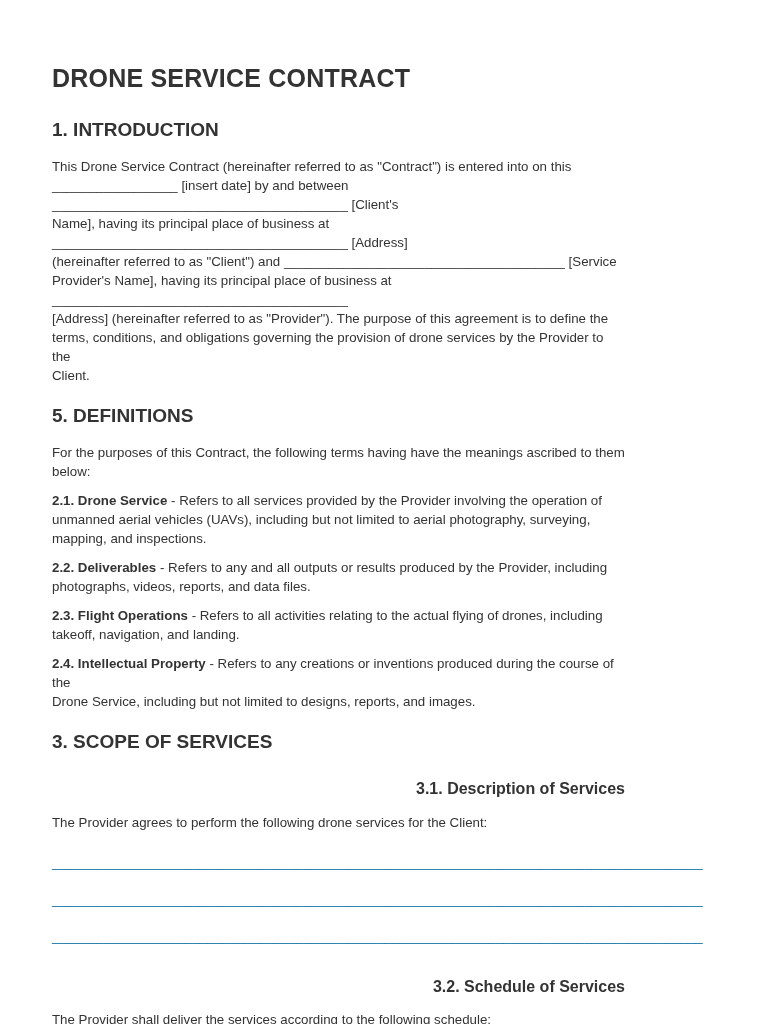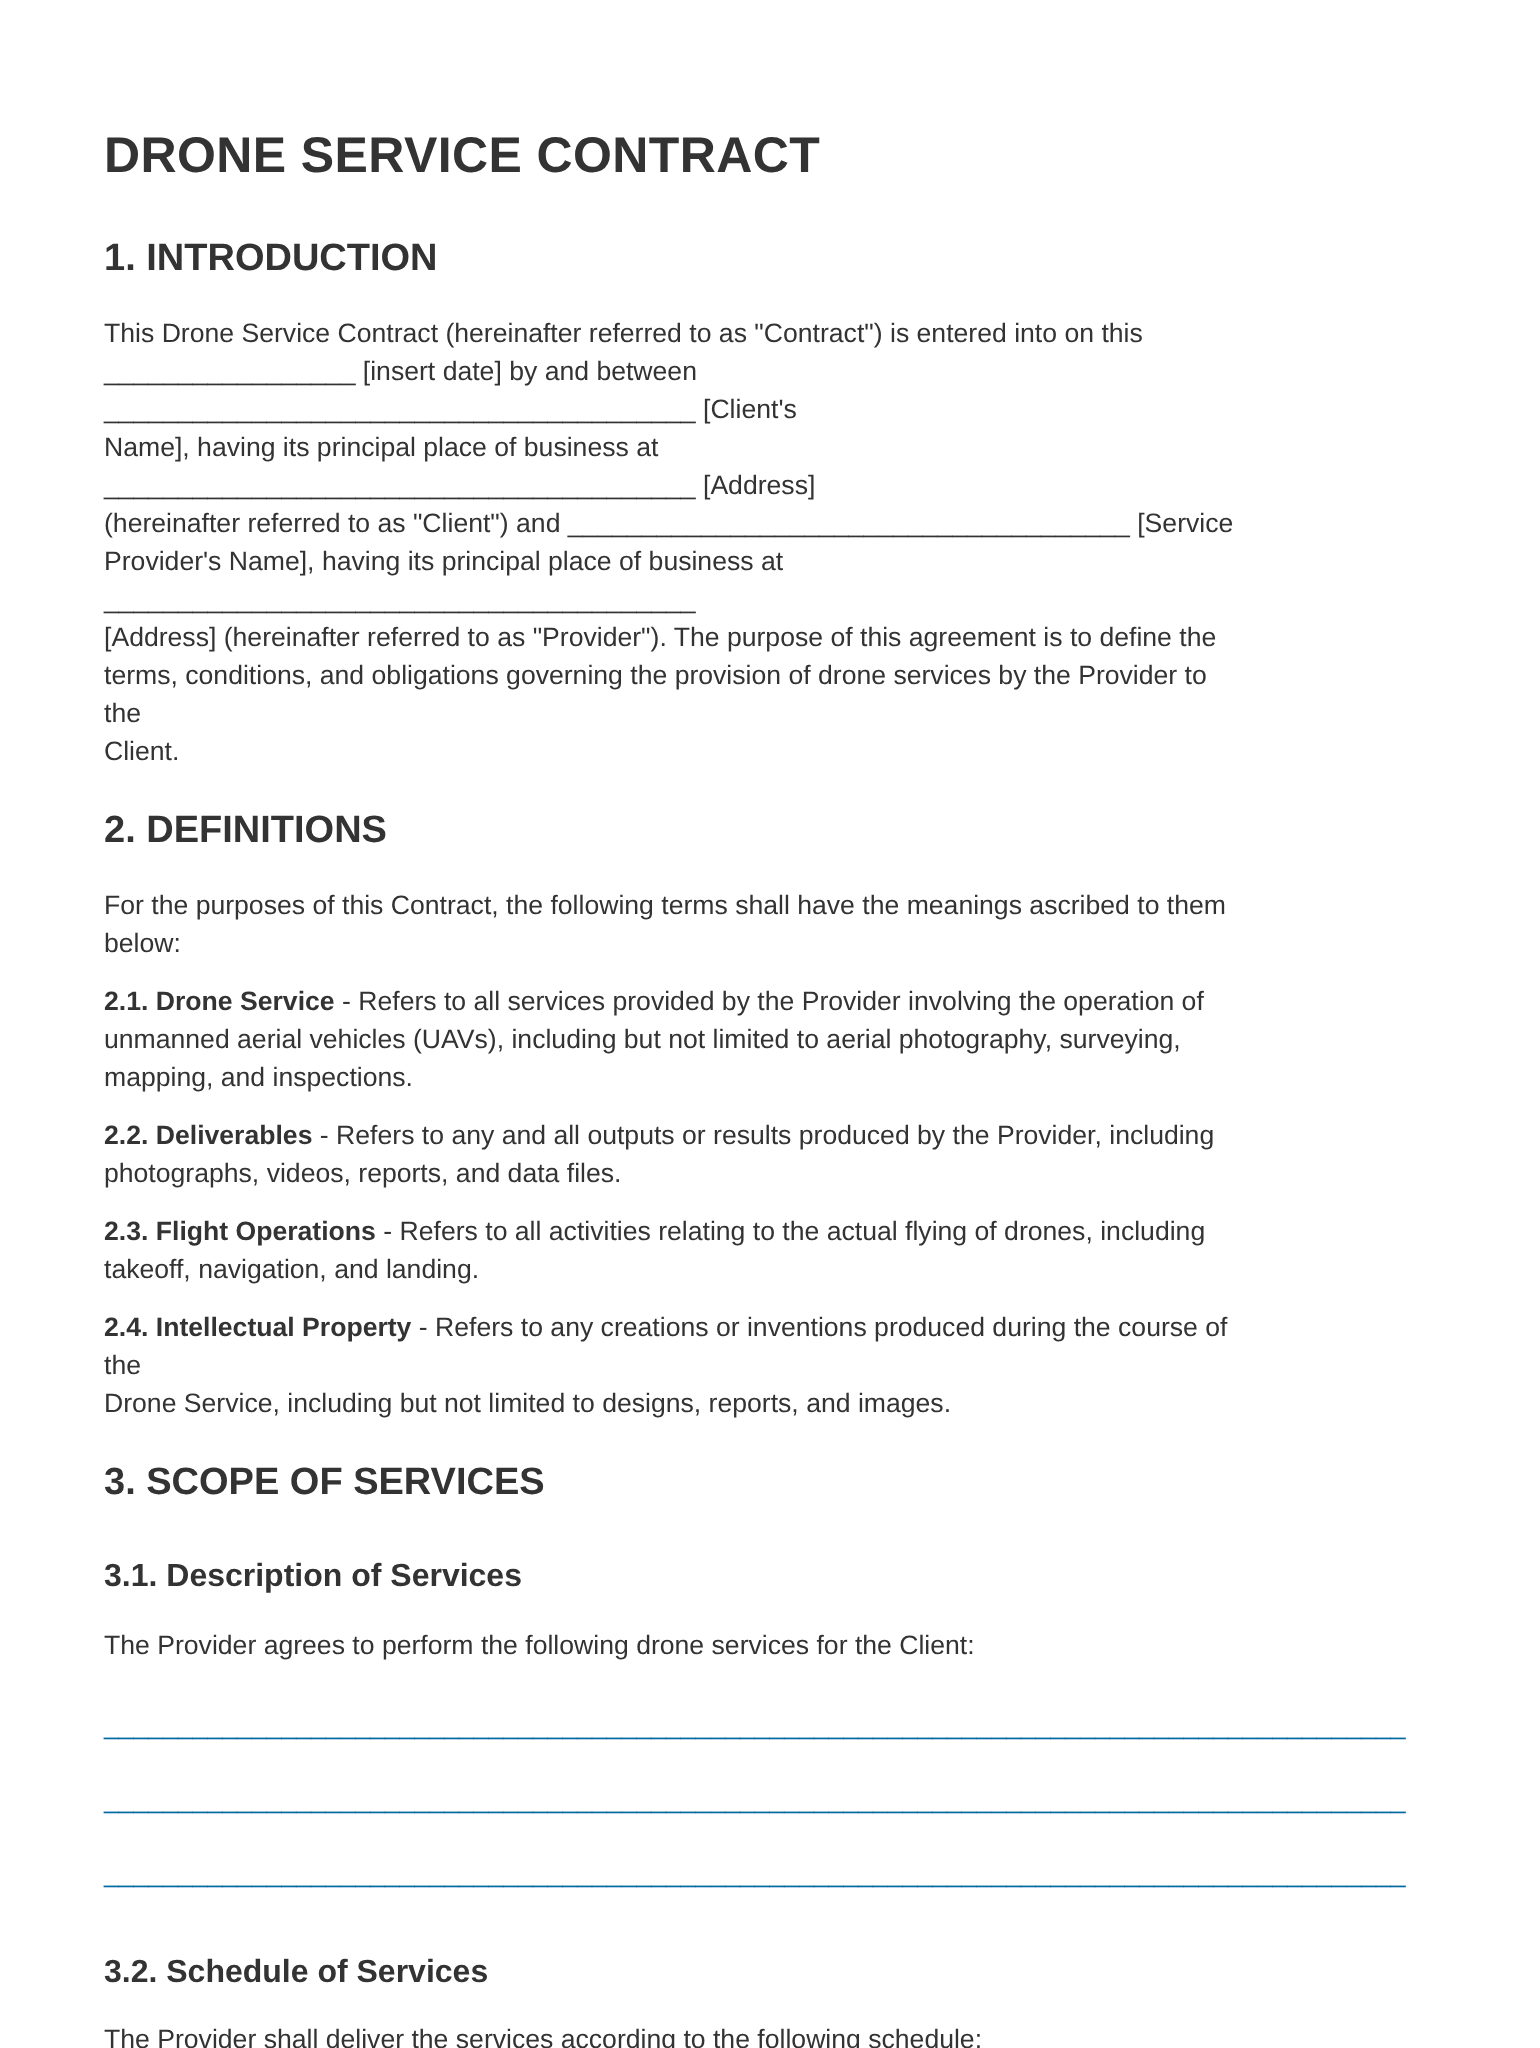--- a/index.html
+++ b/index.html
@@ -34,20 +34,21 @@
     font-size: 19px;
     line-height: 1.2;
     font-weight: bold;
     margin: 20px 0 15px 0;
   }
   h3.sub-heading {
     font-size: 16px;
     line-height: 1.2;
     font-weight: bold;
     margin: 26px 0 14px 0;
+    text-align: right;
   }
   p {
     margin: 0 0 10px 0;
   }
   .pre {
     white-space: pre-line;
   }
   .def-item b, .field b {
     font-weight: bold;
     text-align: right;
@@ -79,22 +80,22 @@
   <h2 class="sec-heading">1. INTRODUCTION</h2>
   <p class="pre">This Drone Service Contract (hereinafter referred to as "Contract") is entered into on this
 _________________ [insert date] by and between ________________________________________ [Client's
 Name], having its principal place of business at ________________________________________ [Address]
 (hereinafter referred to as "Client") and ______________________________________ [Service
 Provider's Name], having its principal place of business at ________________________________________
 [Address] (hereinafter referred to as "Provider"). The purpose of this agreement is to define the
 terms, conditions, and obligations governing the provision of drone services by the Provider to the
 Client.</p>
 
-  <h2 class="sec-heading">2. DEFINITIONS</h2>
-  <p class="pre">For the purposes of this Contract, the following terms shall have the meanings ascribed to them
+  <h2 class="sec-heading">5. DEFINITIONS</h2>
+  <p class="pre">For the purposes of this Contract, the following terms having have the meanings ascribed to them
 below:</p>
 
   <p class="def-item"><b>2.1. Drone Service</b><span class="pre"> - Refers to all services provided by the Provider involving the operation of
 unmanned aerial vehicles (UAVs), including but not limited to aerial photography, surveying,
 mapping, and inspections.</span></p>
 
   <p class="def-item"><b>2.2. Deliverables</b><span class="pre"> - Refers to any and all outputs or results produced by the Provider, including
 photographs, videos, reports, and data files.</span></p>
 
   <p class="def-item"><b>2.3. Flight Operations</b><span class="pre"> - Refers to all activities relating to the actual flying of drones, including

